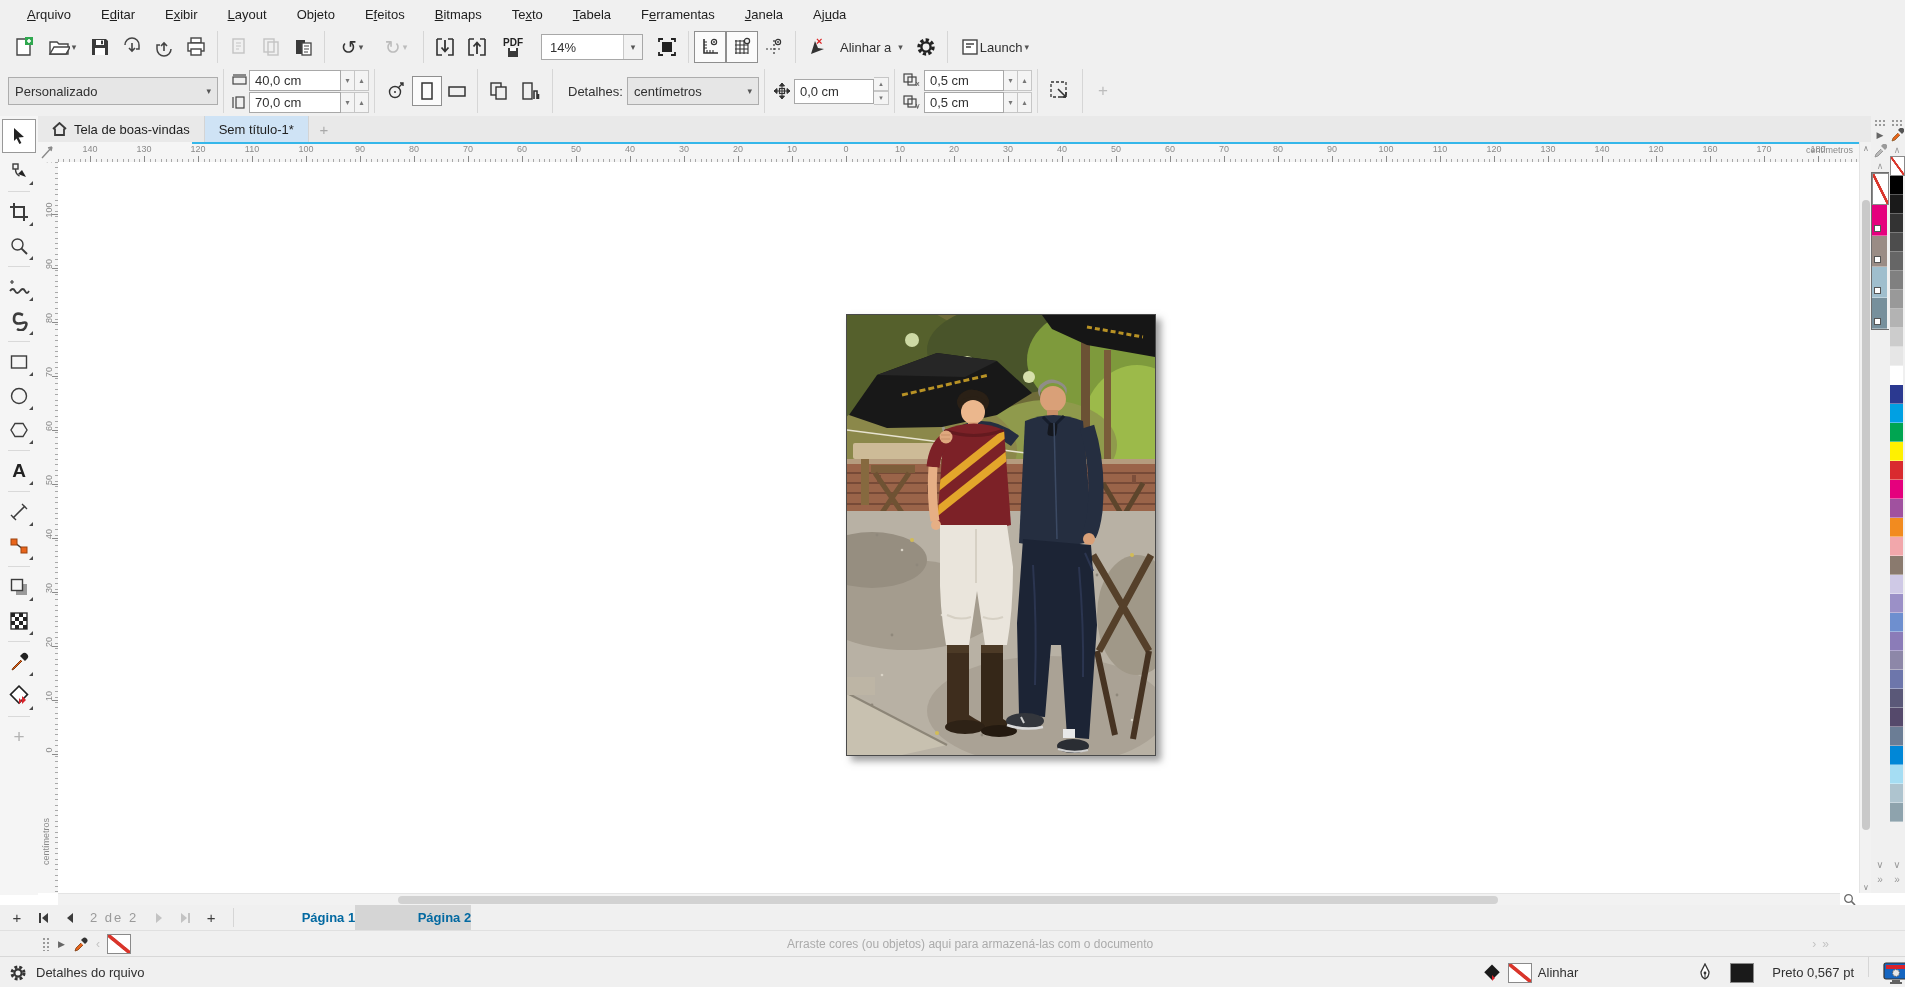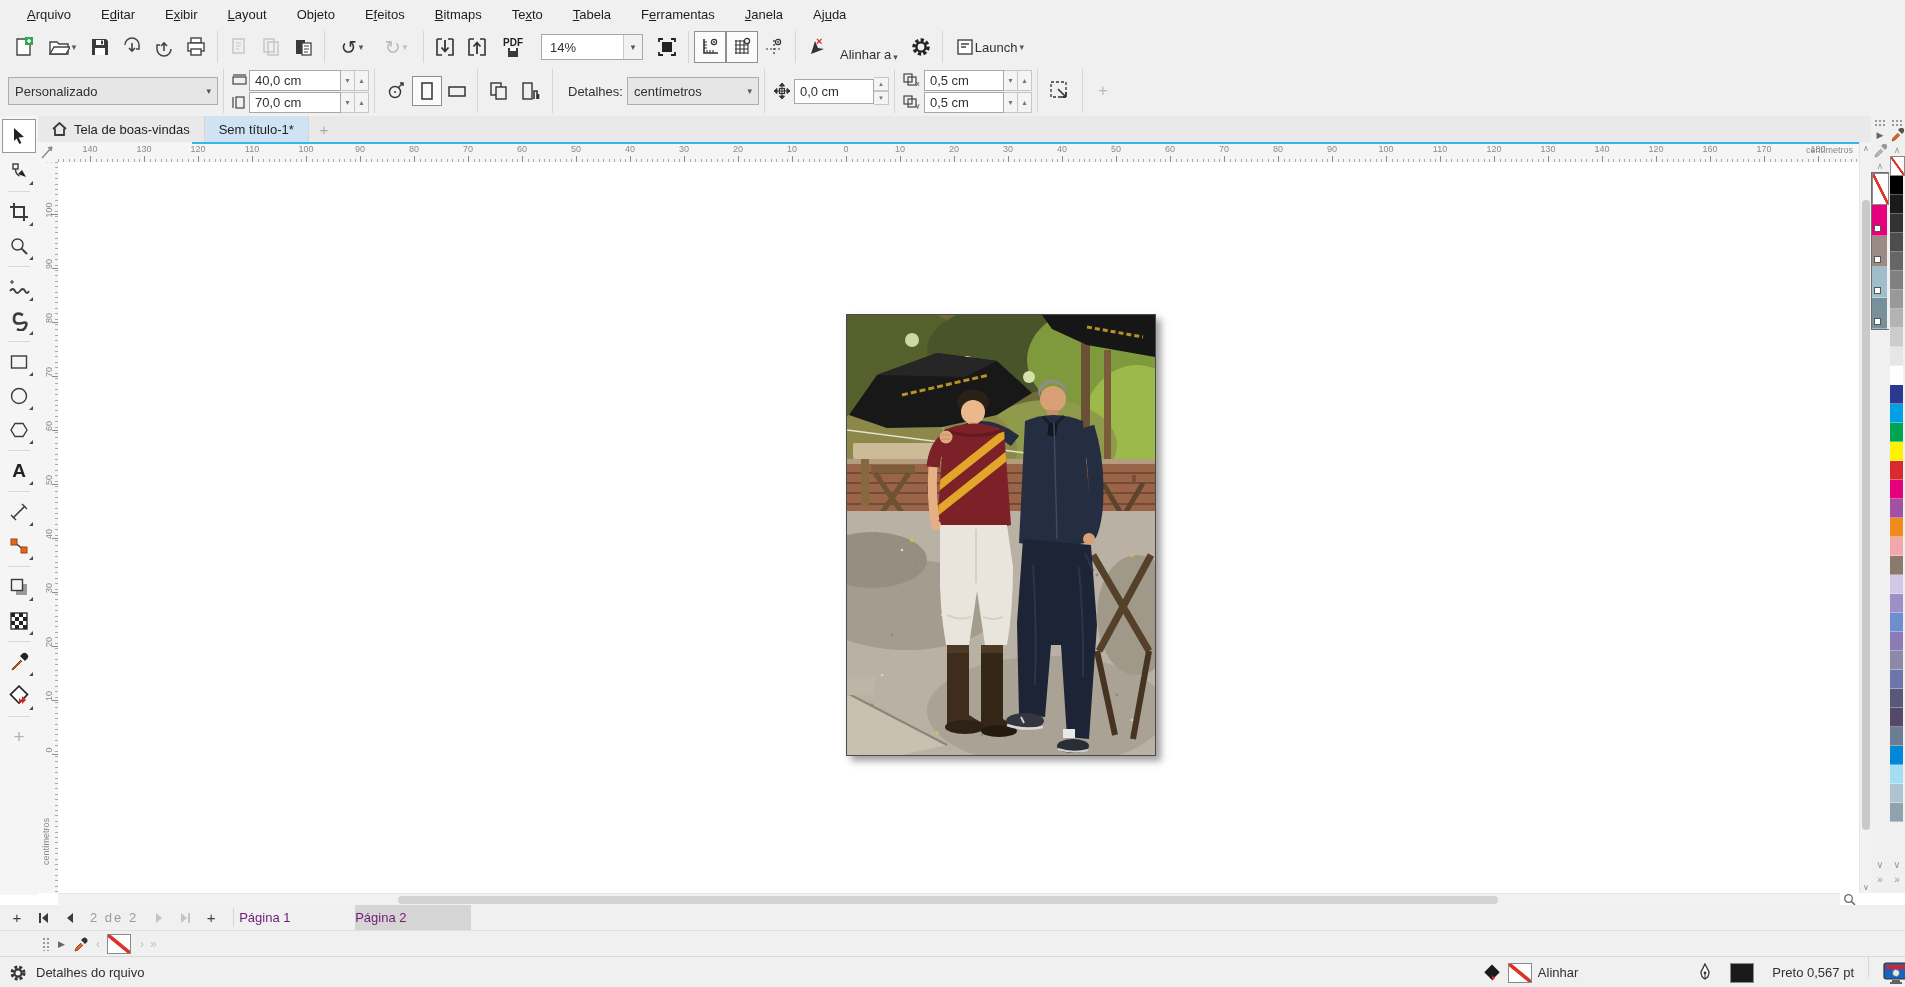--- a/index.html
+++ b/index.html
@@ -103,21 +103,21 @@
   .swatch.none{background:linear-gradient(to top right,#fff 44%,#d9352b 46%,#d9352b 54%,#fff 56%) #fff;border:1px solid #8a8a8a;}
   .pal-foot{margin-top:auto;display:flex;flex-direction:column;align-items:center;color:#9a9a9a;}
   .pal-foot span{height:15px;font-size:10px;display:flex;align-items:center;}
 
   
   #pagebar{position:absolute;left:0;top:905px;width:1905px;height:25px;background:#f0f0f0;display:flex;align-items:stretch;}
   #pagebar .nav{display:flex;align-items:center;gap:4px;padding:0 6px;}
   .navbtn{width:22px;height:20px;display:flex;align-items:center;justify-content:center;font-size:11px;color:#3c3c3c;}
   .navbtn.dis{color:#c3c3c3;}
   #page-indicator{color:#9a9a9a;padding:0 6px;letter-spacing:2px;}
-  .pagetab{display:flex;align-items:center;justify-content:flex-start;width:116px;color:#701a75;}
+  .pagetab{display:flex;align-items:center;justify-content:flex-end;width:116px;color:#0369a1;font-weight:bold;}
   .pagetab.active{background:#d5d5d5;}
   #palettebar{position:absolute;left:0;top:930px;width:1905px;height:26px;background:#f0f0f0;
               border-top:1px solid #e0e0e0;display:flex;align-items:center;}
   #palettebar .hint{flex:1;text-align:center;color:#ababab;font-size:12px;}
   #statusbar{position:absolute;left:0;top:956px;width:1905px;height:31px;background:#f0f0f0;
              border-top:1px solid #d8d8d8;display:flex;align-items:center;padding:0 8px;}
   .sw-box{width:22px;height:18px;border:1px solid #8a8a8a;}
   .sw-none{background:linear-gradient(to top right,#fff 42%,#d9352b 45%,#d9352b 55%,#fff 58%) #fff;}
 </style>
 </head>
@@ -297,21 +297,21 @@
       </span>
     <span class="sepv"></span>
     <span class="btn">
         <span class="ico">
           <svg width="22" height="22" viewBox="0 0 22 22">
             <path d="M5 18 l4 -13 3 7 6 1 z" fill="#333"></path>
             <text x="10" y="9" font-size="11" font-weight="bold" fill="#d22">×</text>
           </svg>
         </span>
       </span>
-    <span class="btn" style="width:auto;padding:0 6px;align-items:flex-end;">
+    <span class="btn" style="width:auto;padding:0 6px;gap:5px;">
       <span>Alinhar a</span>
       <span class="chev">▾</span>
     </span>
     <span class="btn">
         <span class="ico">
           <svg width="24" height="24" viewBox="0 0 24 24">
             <circle cx="12" cy="12" r="7" fill="none" stroke="#222" stroke-width="3.4" stroke-dasharray="3.2 2.2"></circle>
             <circle cx="12" cy="12" r="4.6" fill="none" stroke="#222" stroke-width="2.4"></circle>
           </svg>
         </span>
@@ -986,20 +986,21 @@
     <span class="pal-dots" style="margin:0 4px 0 42px;width:8px;height:14px;"></span>
     <span class="pal-arrow" style="margin:0 4px;">▶</span>
     <span class="ico" style="margin:0 4px;">
         <svg width="15" height="15" viewBox="0 0 15 15">
           <path d="M8 6 L3 11 l-1 3 3 -1 5 -5" fill="#e8641b" stroke="#7a3a10" stroke-width="0.8"></path>
           <path d="M8 3 l4 4 1.6 -1.6 a2 2 0 0 0 -4 -4 z" fill="#333"></path>
         </svg>
       </span>
     <span style="color:#c3c3c3;margin:0 4px;font-size:12px;">‹</span>
     <span class="sw-box sw-none" style="margin:0 3px;"></span>
+    <span class="hint">Arraste cores (ou objetos) aqui para armazená-las com o documento</span>
     <span style="color:#c3c3c3;margin:0 6px;font-size:12px;">›</span>
     <span style="color:#c3c3c3;margin-right:76px;font-size:12px;">»</span>
   </div>
 
   <div id="statusbar">
     <span class="ico" style="margin-right:8px;">
         <svg width="20" height="20" viewBox="0 0 20 20">
           <circle cx="10" cy="10" r="6" fill="none" stroke="#333" stroke-width="3" stroke-dasharray="2.8 2"></circle>
           <circle cx="10" cy="10" r="3.6" fill="none" stroke="#333" stroke-width="2.2"></circle>
         </svg>

